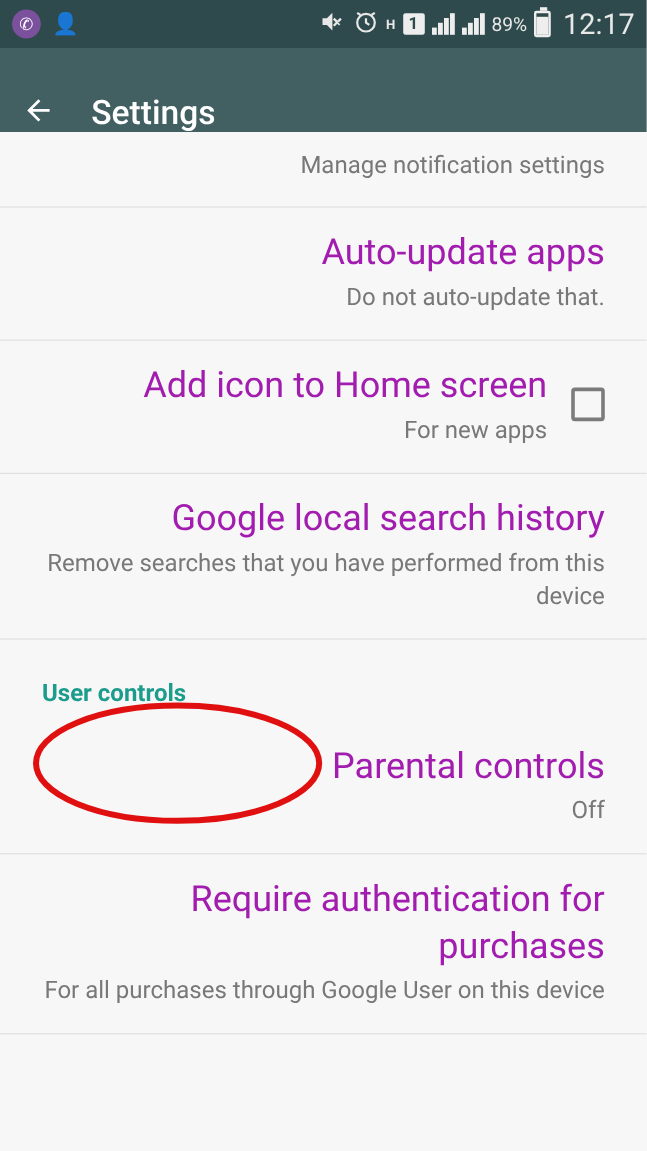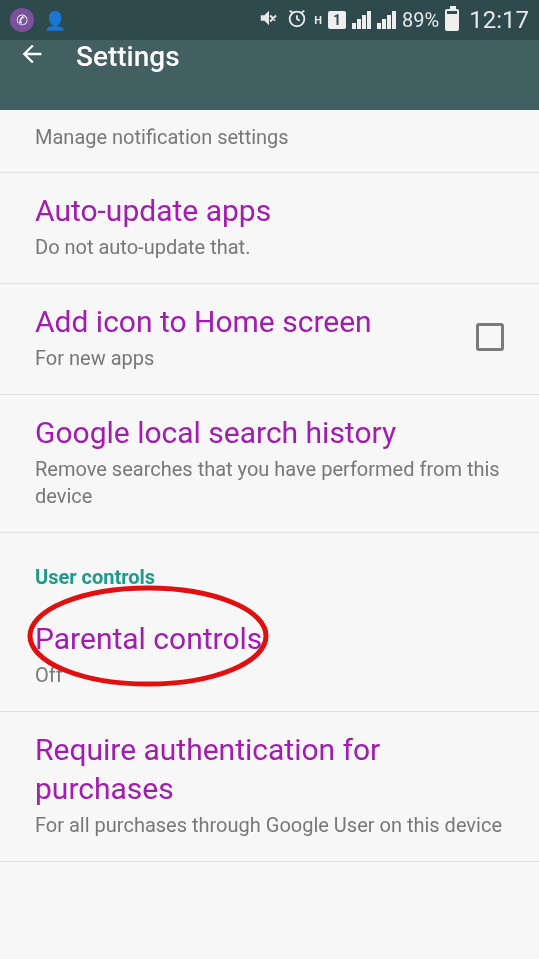--- a/index.html
+++ b/index.html
@@ -51,38 +51,38 @@
     }
     .battery-icon::after {
       content: ''; position: absolute; bottom: 0; left: 0;
       width: 100%; height: 85%; background: #eee;
     }
     .app-bar {
       height: 70px;
       background: #425f62;
       color: #fff;
       display: flex;
-      align-items: flex-start;
+      align-items: flex-end;
       padding: 0 18px;
       gap: 30px;
     }
     .back-arrow svg { width: 28px; height: 28px; fill: #fff; }
     .app-title { font-size: 28px; font-weight: 500; }
     .content { padding: 0; }
     .row {
       padding: 18px 35px 22px;
       border-bottom: 1px solid #e0e0e0;
       cursor: pointer;
       display: flex;
       justify-content: space-between;
       align-items: center;
       gap: 20px;
     }
     .row.first { padding-top: 14px; }
-    .row-text { flex: 1; }
+    .row-text { flex: 1; text-align: right; }
     .row-title {
       font-size: 30px;
       color: #a21caf;
       line-height: 1.3;
     }
     .row-sub {
       font-size: 20px;
       color: #787878;
       margin-top: 4px;
       line-height: 1.35;
@@ -132,21 +132,21 @@
         <span></span>
         <span></span>
         <span></span>
       </span>
     <span class="sig-bars">
         <span></span>
         <span></span>
         <span></span>
         <span></span>
       </span>
-    <span style="font-size:20px">89%</span>
+    <span style="font-size:16px">89%</span>
     <span class="battery-icon"></span>
     <span style="font-size:24px;margin-left:4px">12:17</span>
   </div>
 </div>
 
 <div class="app-bar">
   <span class="back-arrow">
     <svg viewBox="0 0 24 24">
         <path d="M20 11H7.8l5.6-5.6L12 4l-8 8 8 8 1.4-1.4L7.8 13H20z"></path>
       </svg>

